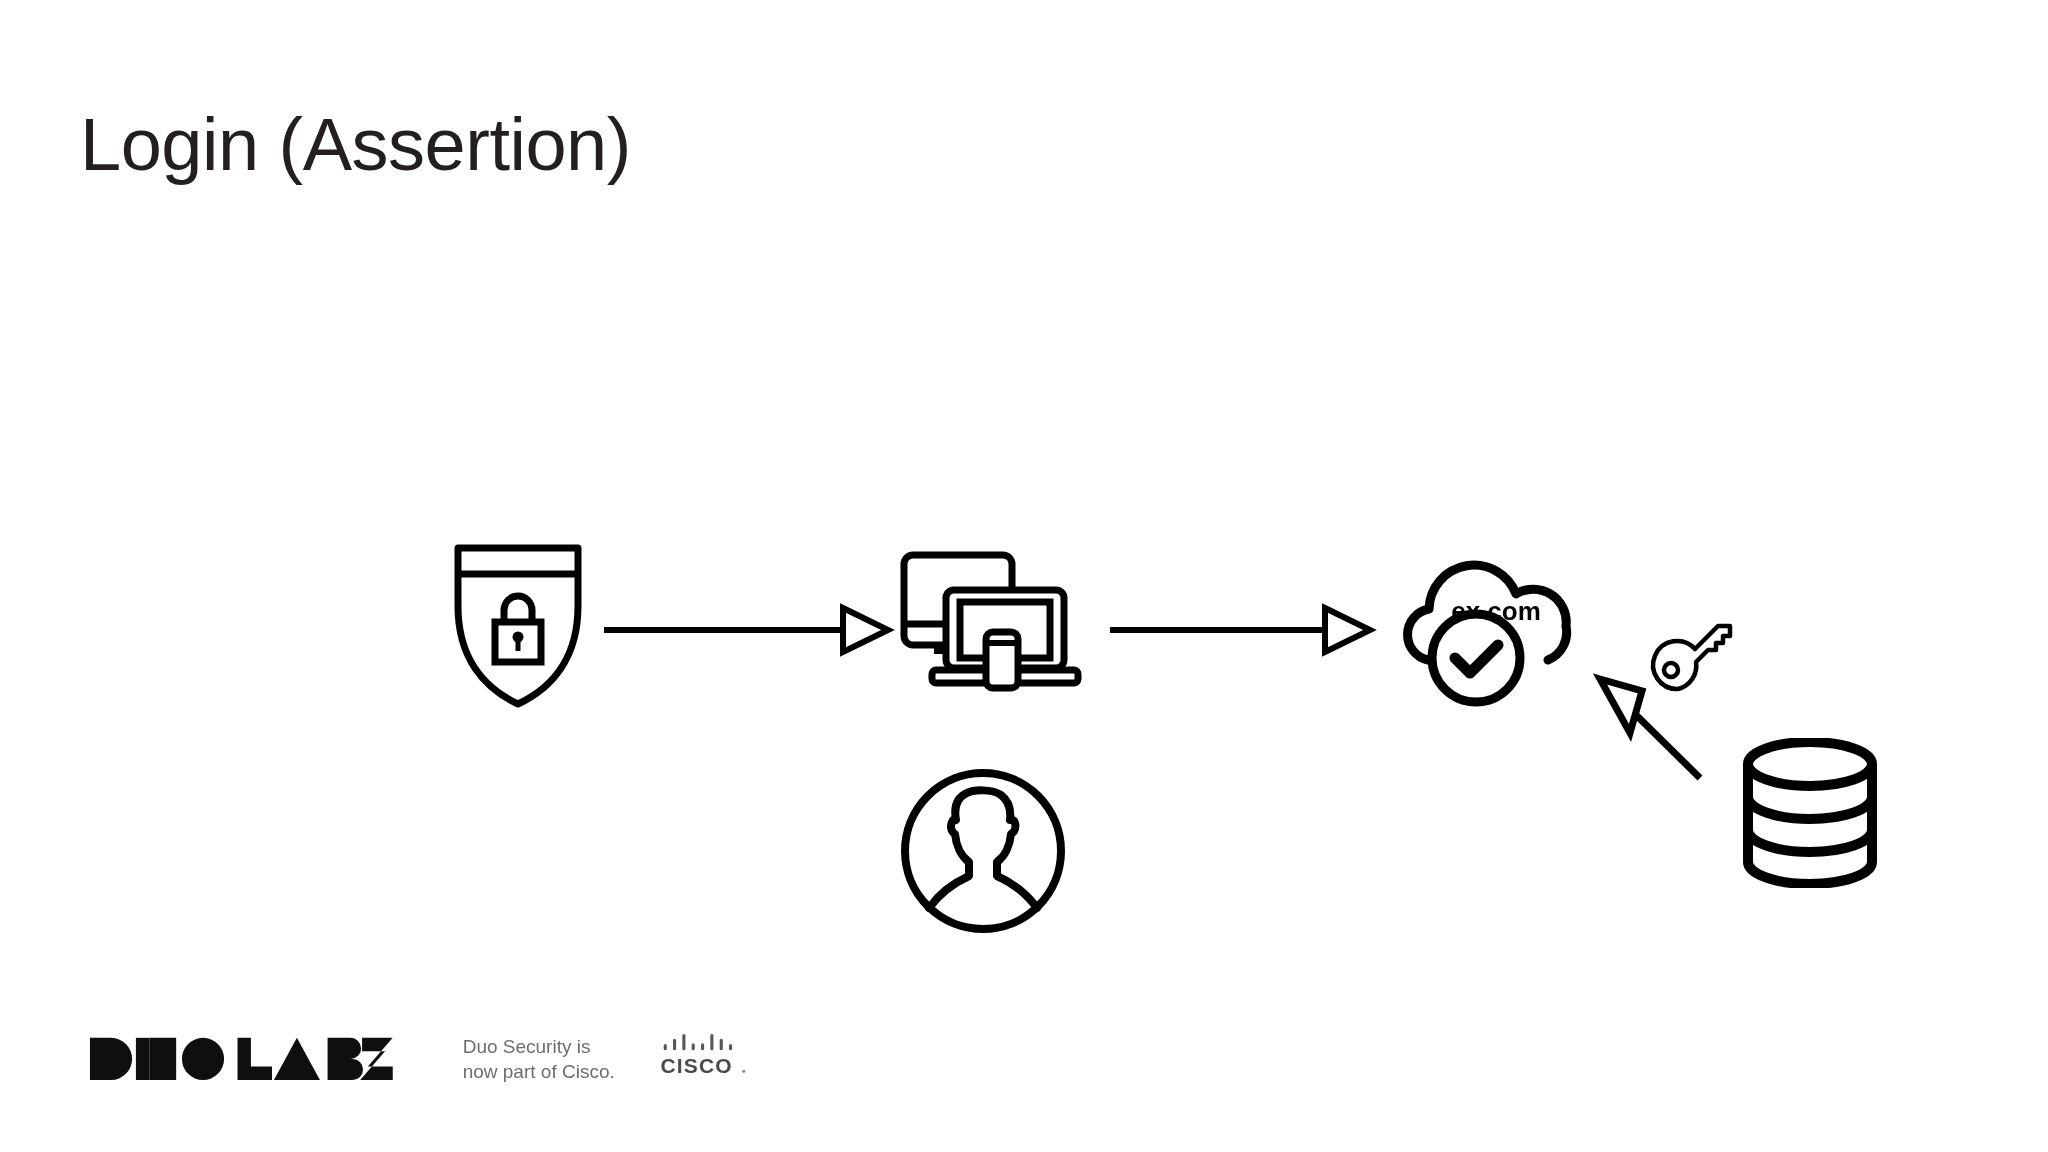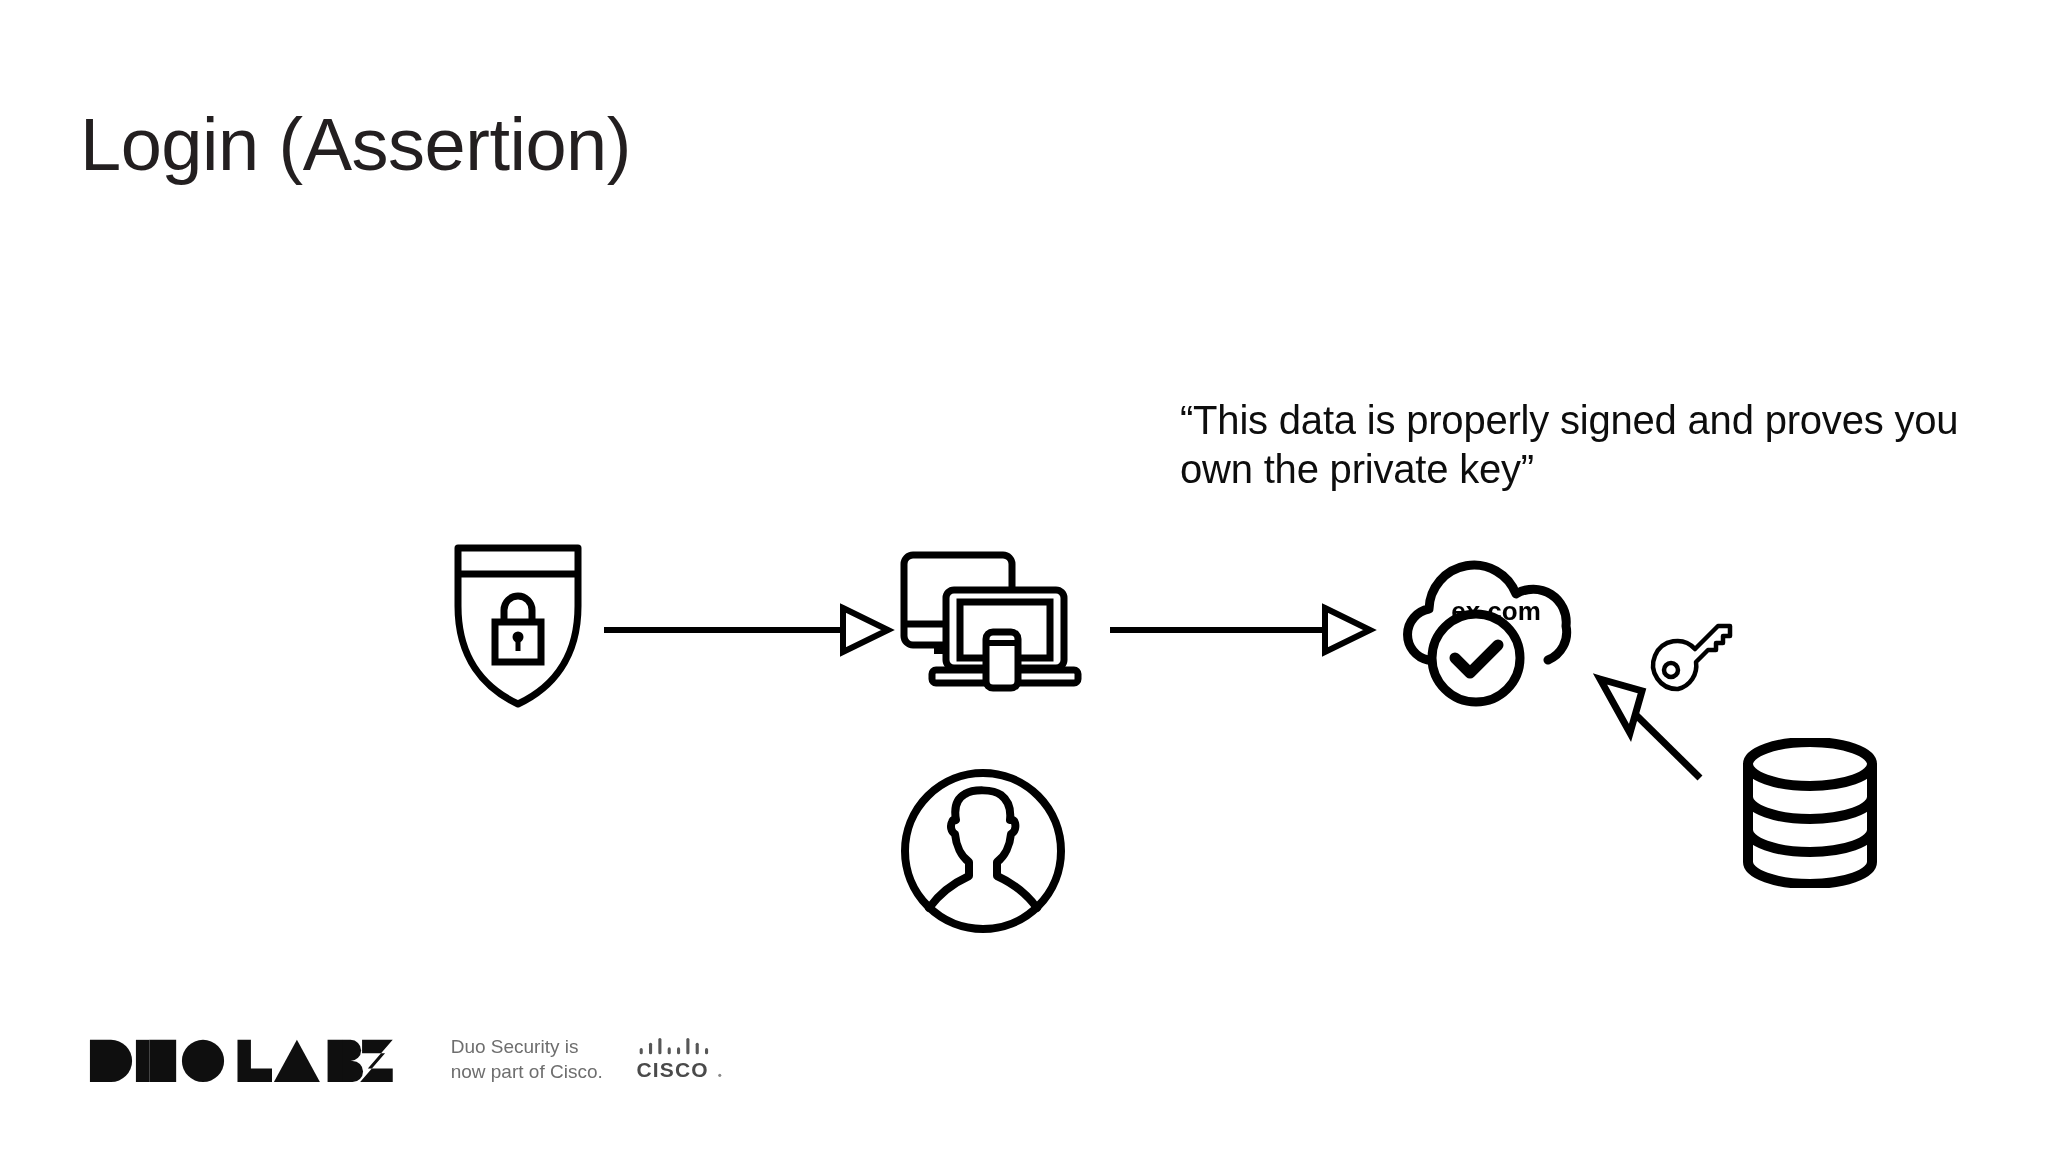--- a/index.html
+++ b/index.html
@@ -76,22 +76,22 @@
   .node-key     { left: 1646px; top: 613px; width: 92px; height: 80px; }
   
   .node-db      { left: 1740px; top: 738px; width: 140px; height: 150px; }
 
   
   .footer {
     position: absolute;
     left: 88px;
     bottom: 68px;
     display: flex;
-    align-items: center;
-    gap: 0px;
+    align-items: flex-start;
+    gap: 12px;
   }
   .duolabs-logo {
     display: block;
     height: 46px;
     width: auto;
   }
   .footer-tagline {
     margin-left: 56px;
     font-size: 19px;
     line-height: 1.32;
@@ -106,21 +106,20 @@
     width: auto;
   }
 </style>
 </head>
 <body>
 
 <div class="slide">
 
   <div class="slide-title">Login (Assertion)</div>
 
-  <div class="callout">“This data is properly signed and proves you own the private key”</div>
 
   <div class="diagram">
     <svg width="2048" height="1152" viewBox="0 0 2048 1152">
 
       <g>
         <line x1="604" y1="630" x2="843" y2="630" stroke="#000" stroke-width="6" stroke-linecap="butt"></line>
         <polygon points="843,608 888,630 843,652" fill="#ffffff" stroke="#000" stroke-width="6" stroke-linejoin="miter"></polygon>
       </g>
 
       <g>

